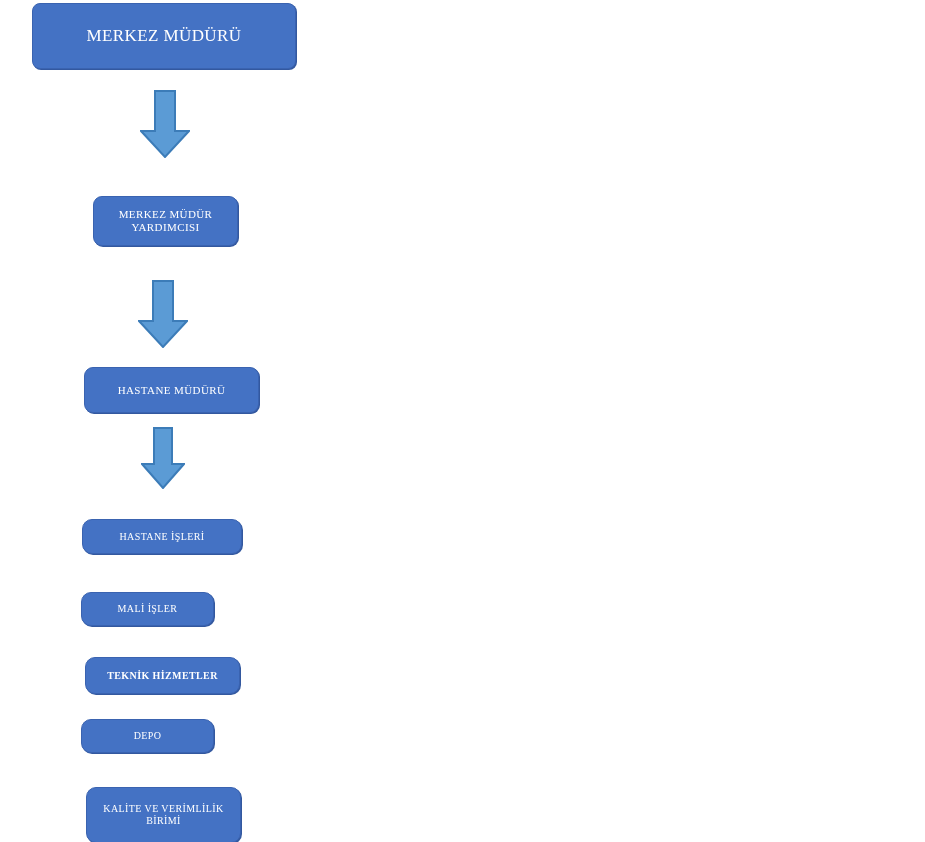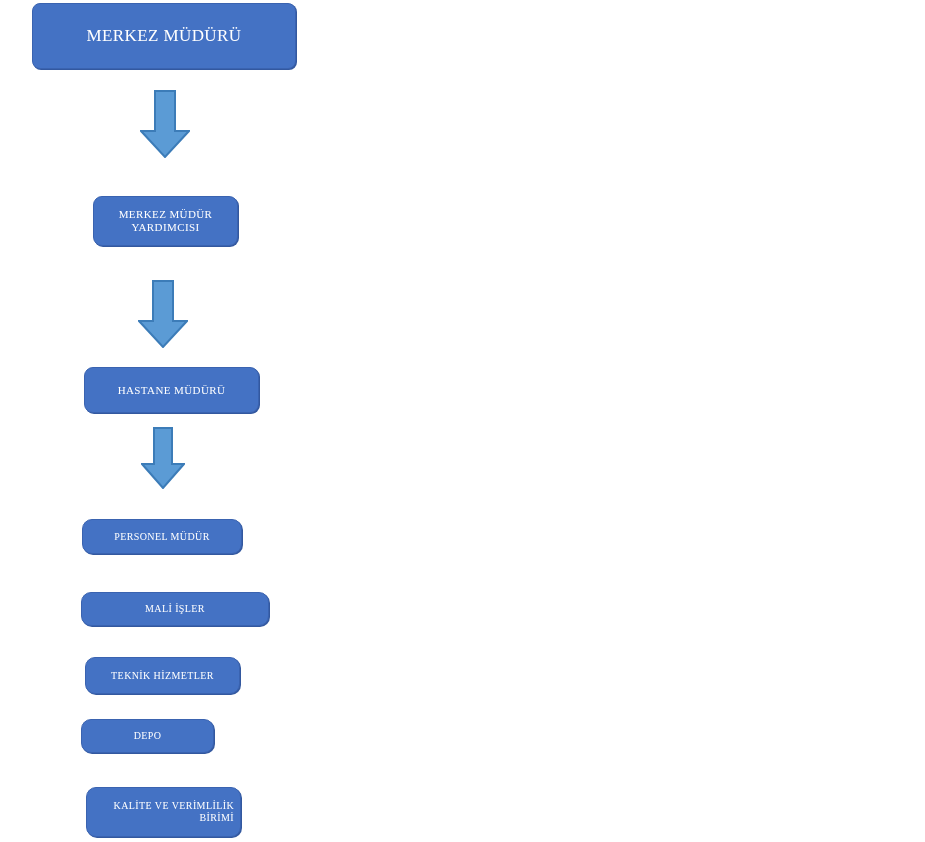--- a/index.html
+++ b/index.html
@@ -62,36 +62,36 @@
   <div class="node node-md" style="left:93px; top:196px; width:145px; height:50px;">
     <span class="label">MERKEZ MÜDÜR
 YARDIMCISI</span>
   </div>
 
   <div class="node node-md" style="left:75px; top:367px; width:175px; height:46px;margin-left:9px;">
     <span class="label">HASTANE MÜDÜRÜ</span>
   </div>
 
   <div class="node node-sm" style="left:82px; top:519px; width:160px; height:35px;">
-    <span class="label">PERSONEL MÜDÜR</span>
+    <span class="label">HASTANE İŞLERİ</span>
   </div>
 
-  <div class="node node-sm" style="left:81px; top:592px; width:188px; height:34px;">
+  <div class="node node-sm" style="left:81px; top:592px; width:133px; height:34px;">
     <span class="label">MALİ İŞLER</span>
   </div>
 
-  <div class="node node-sm" style="left:85px; top:657px; width:155px; height:37px;">
+  <div class="node node-sm" style="left:85px; top:657px; width:155px; height:37px;font-weight:bold;">
     <span class="label">TEKNİK HİZMETLER</span>
   </div>
 
   <div class="node node-sm" style="left:81px; top:719px; width:133px; height:34px;">
     <span class="label">DEPO</span>
   </div>
 
-  <div class="node node-sm" style="left:86px; top:787px; width:155px; height:50px;text-align:right;">
+  <div class="node node-sm" style="left:86px; top:787px; width:155px; height:56px;">
     <span class="label">KALİTE VE VERİMLİLİK
 BİRİMİ</span>
   </div>
 
   <div class="arrow" style="left:140px; top:90px; width:50px; height:68px;">
     <svg viewBox="0 0 50 68" preserveAspectRatio="none" aria-hidden="true">
       <polygon points="15,1 35,1 35,41 49,41 25,67 1,41 15,41" fill="#5B9BD5" stroke="#3C7CB8" stroke-width="2"></polygon>
     </svg>
   </div>
 

